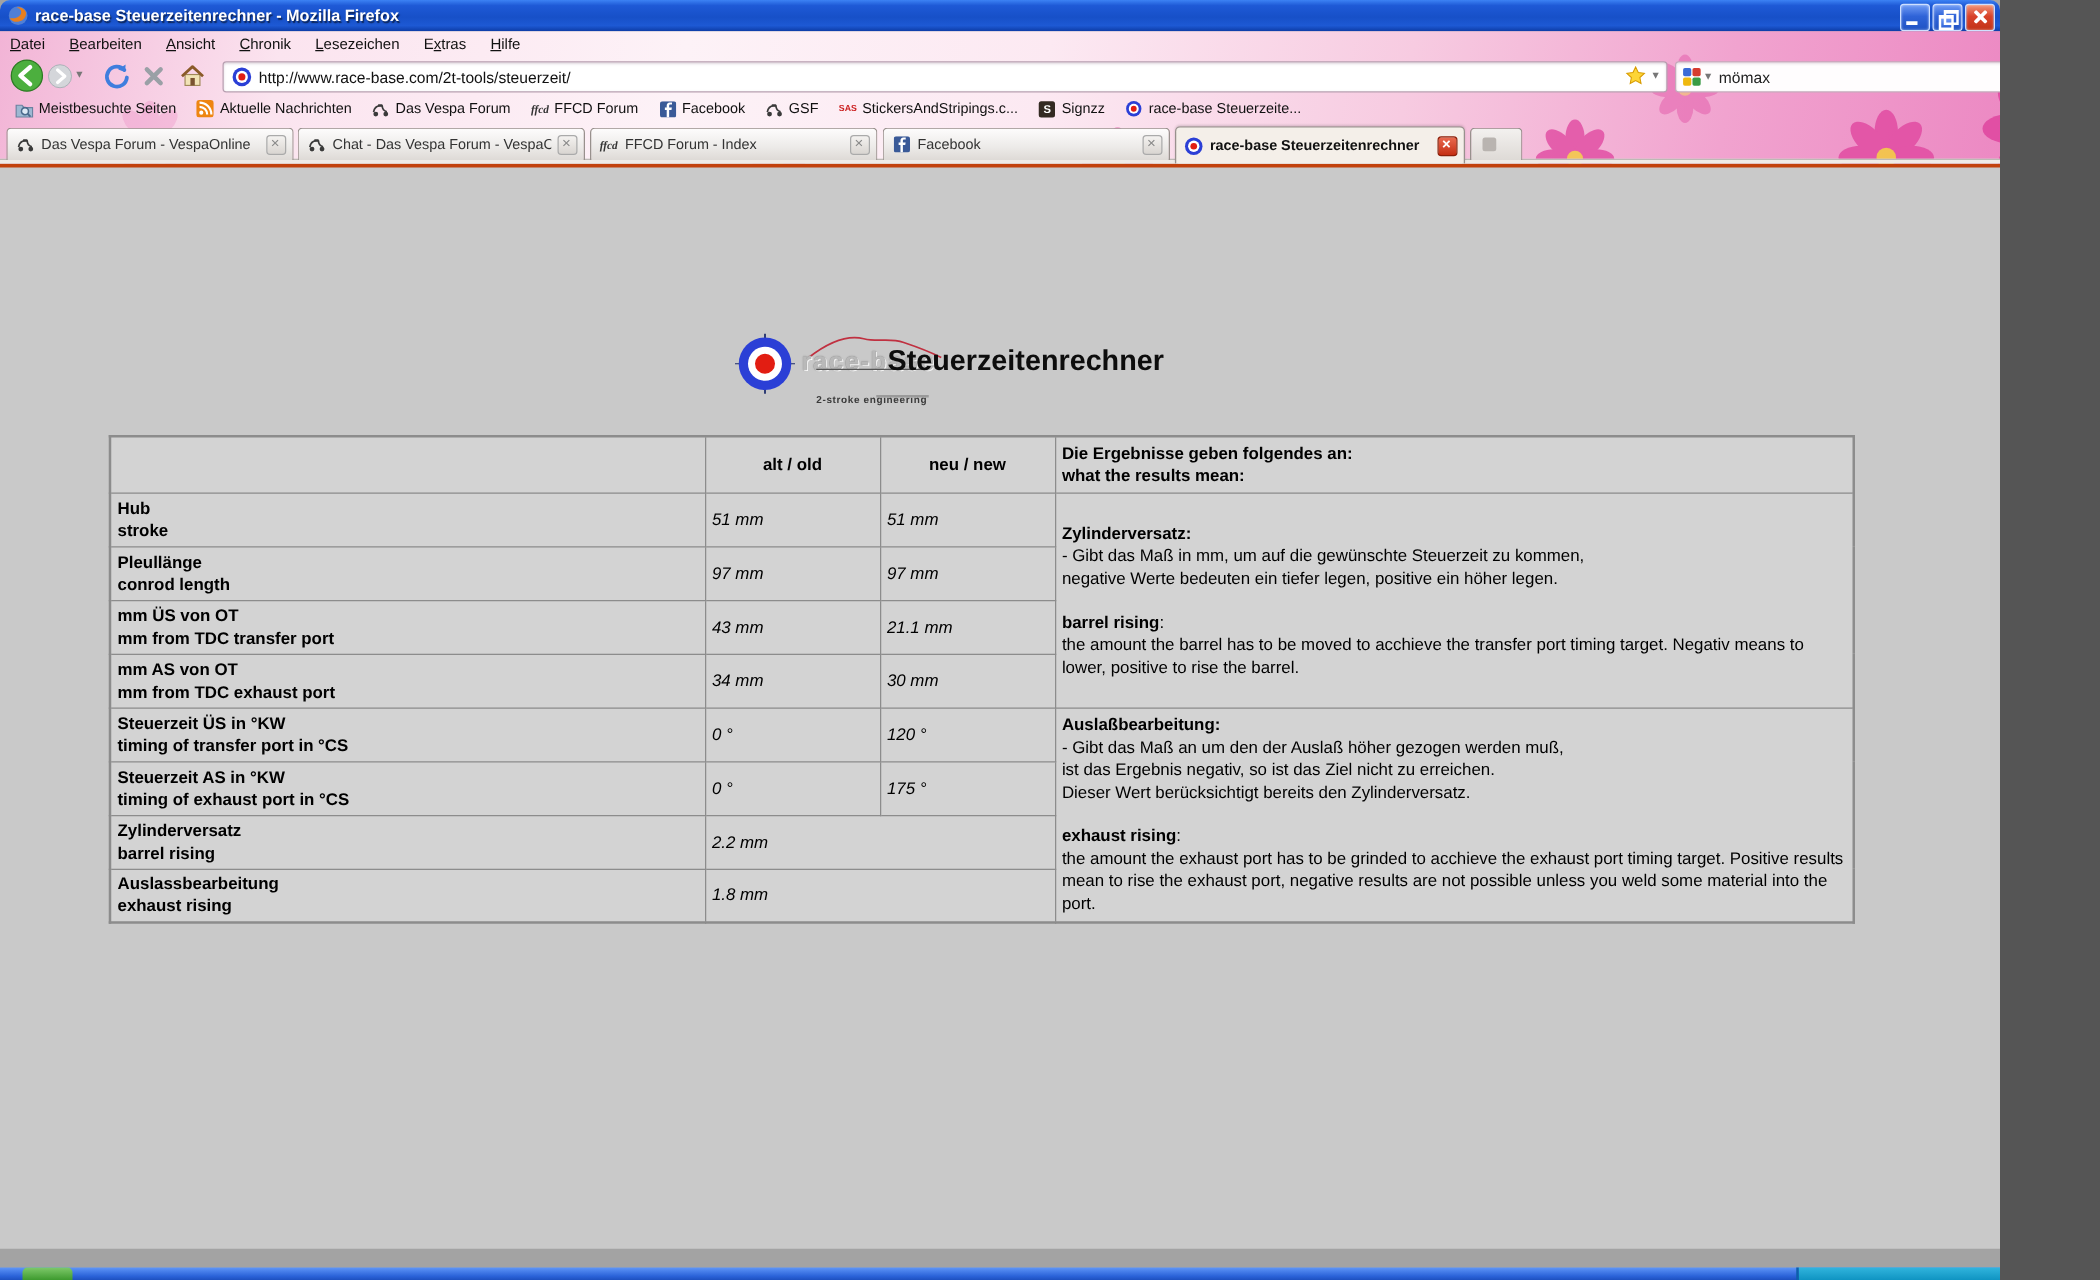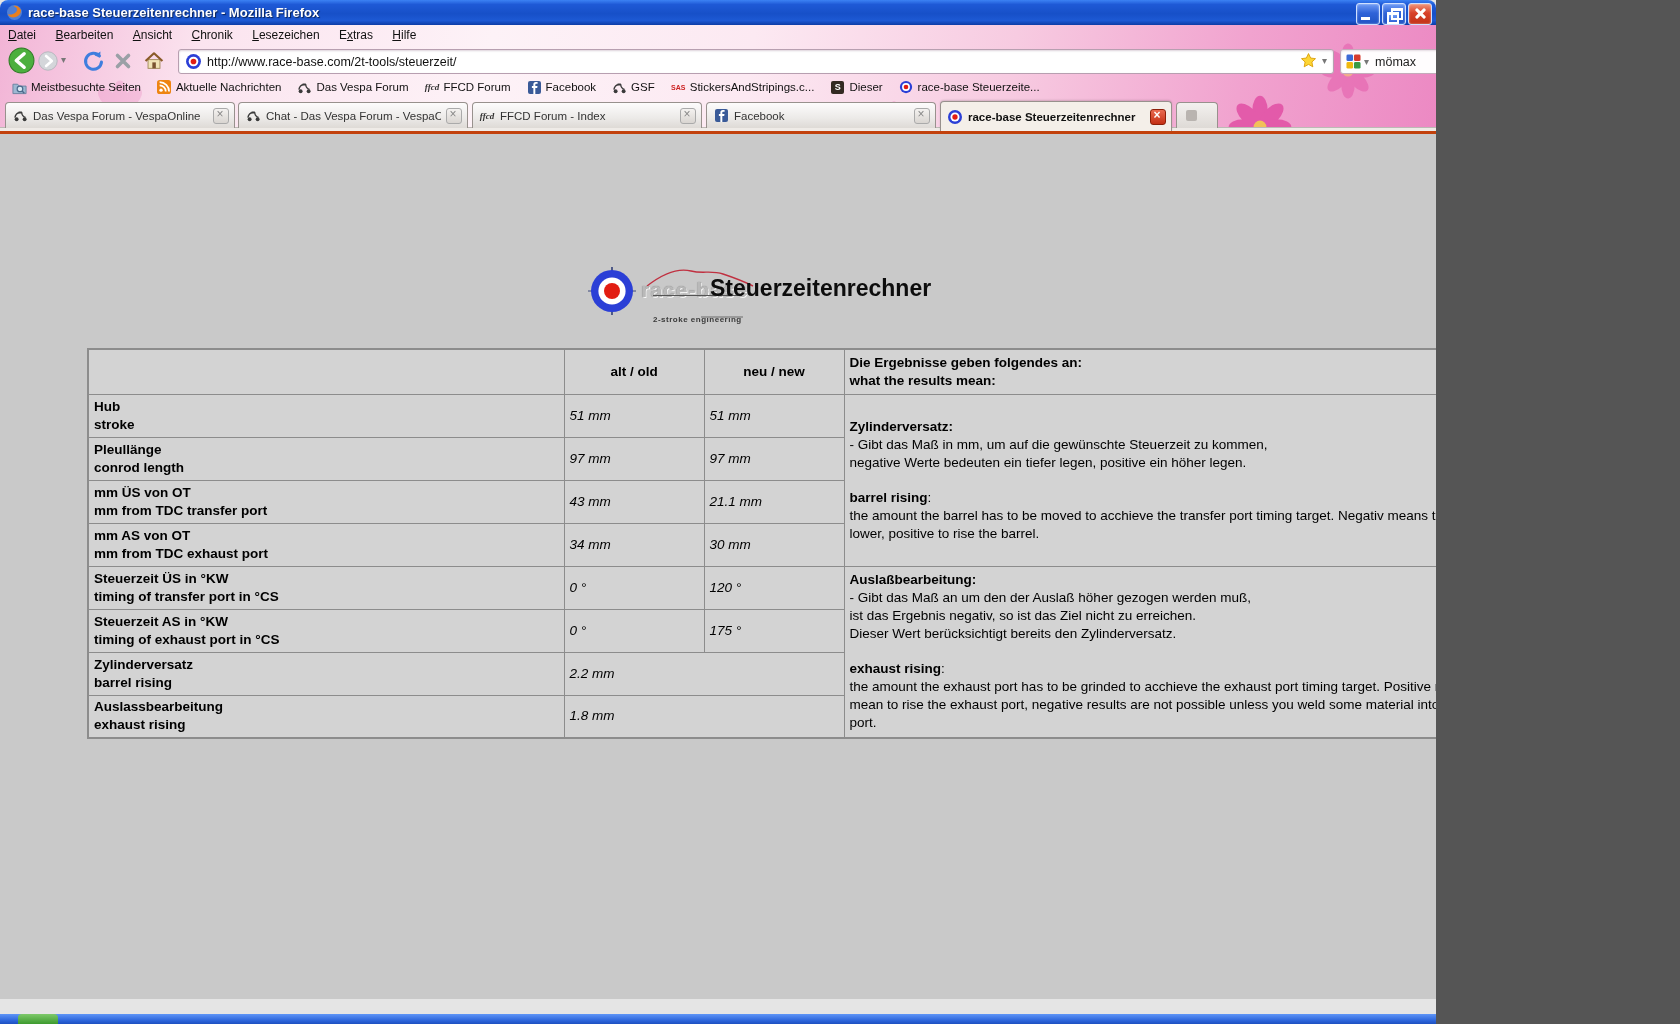--- a/index.html
+++ b/index.html
@@ -1,17 +1,17 @@
 <!DOCTYPE html>
 <html><head>
 <meta charset="utf-8">
 <style>
   html,body{margin:0;padding:0;background:#555;}
-  .screen{position:relative;width:1436px;height:1024px;overflow:hidden;
-    font-family:"Liberation Sans",sans-serif;background:#e5e5e5;}
+  .screen{position:relative;width:1600px;height:1024px;overflow:hidden;
+    font-family:"Liberation Sans",sans-serif;background:#a3a3a3;}
 
   
   .titlebar{position:absolute;left:0;top:0;width:100%;height:25px;
     background:linear-gradient(180deg,#3c82f4 0%,#1e59d6 18%,#1750c8 55%,#1d59d4 82%,#0d3ca6 100%);
     border-radius:8px 8px 0 0;display:flex;align-items:center;}
   .fx-ic{width:17px;height:17px;margin:0 5px 0 6px;flex:none;}
   .wtitle{color:#fff;font-weight:bold;font-size:13px;text-shadow:1px 1px 1px rgba(0,0,0,.6);}
   .winbtns{position:absolute;right:4px;top:3px;display:flex;gap:2px;}
   .wbtn{width:22px;height:20px;border-radius:3px;border:1px solid #cfe0ff;position:relative;
     background:linear-gradient(180deg,#6f9bf5,#2f63d8 45%,#2053c4);box-shadow:inset 0 0 2px rgba(255,255,255,.6);}
@@ -316,21 +316,21 @@
       <span class="bmitem">
           <span class="bmi">
             <span class="sastxt">SAS</span>
           </span>
           <span>StickersAndStripings.c...</span>
         </span>
       <span class="bmitem">
           <span class="bmi">
             <span class="sigtxt">S</span>
           </span>
-          <span>Dieser</span>
+          <span>Signzz</span>
         </span>
       <span class="bmitem">
           <span class="bmi">
             <svg width="14" height="14" viewBox="0 0 24 24">
               <use href="#ic-target"></use>
             </svg>
           </span>
           <span>race-base Steuerzeite...</span>
         </span>
     </div>

